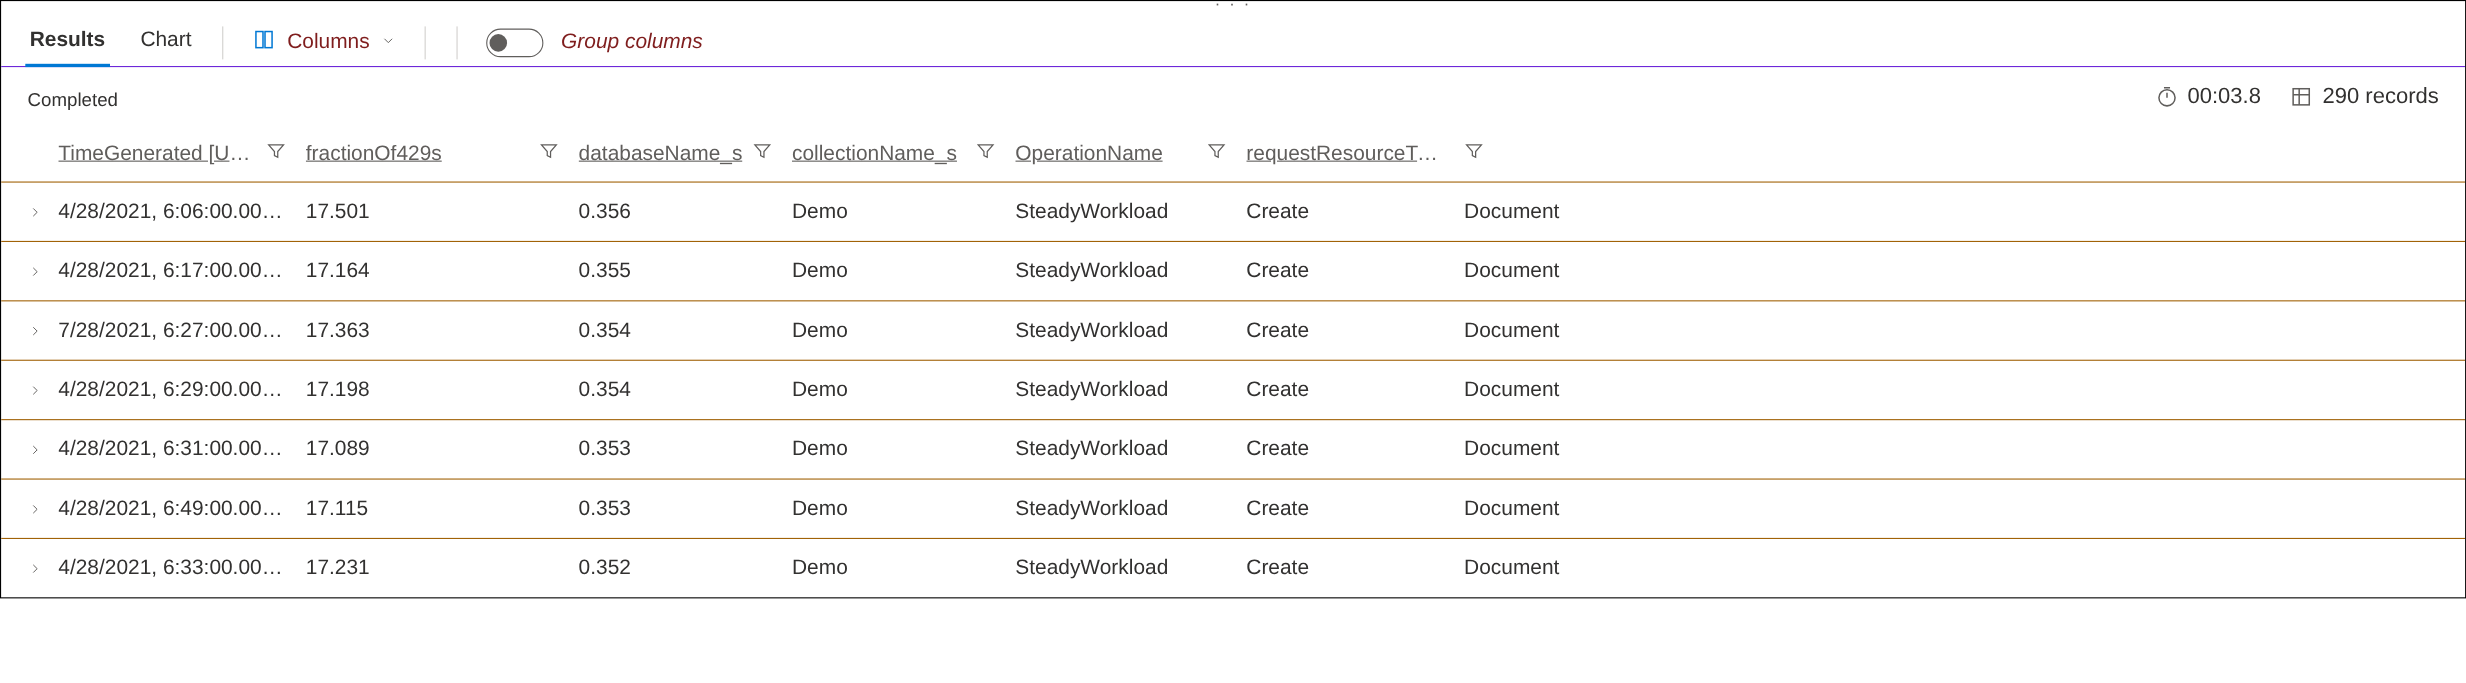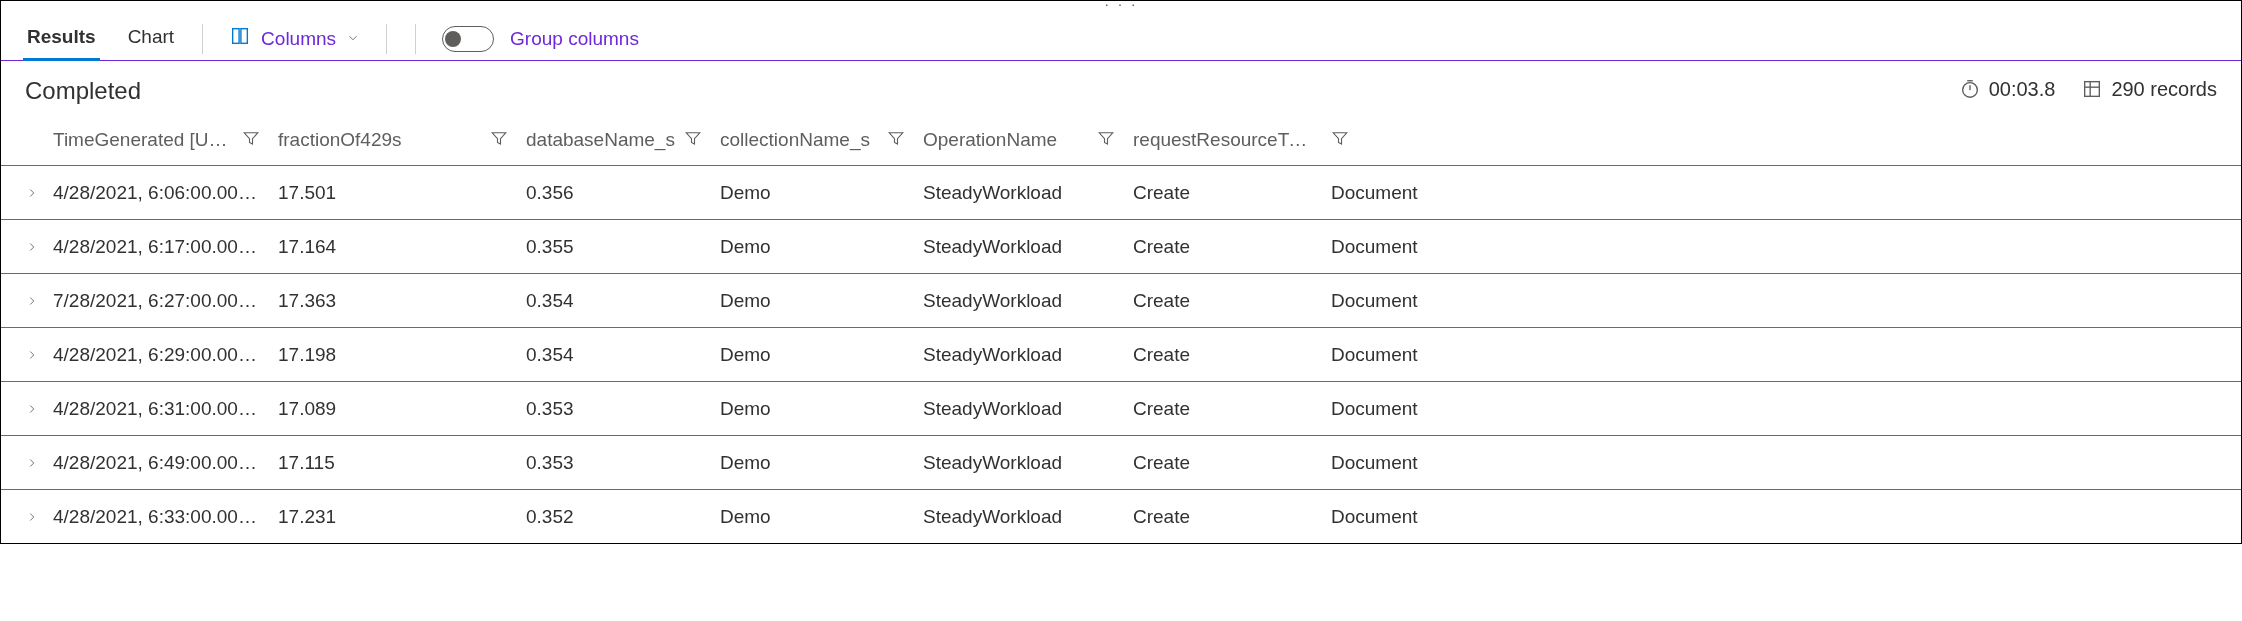--- a/index.html
+++ b/index.html
@@ -58,21 +58,21 @@
       width: 1px;
       height: 30px;
       background: #d2d0ce;
       margin: 0 2px;
     }
     .tb-control {
       display: flex;
       align-items: center;
       gap: 10px;
       cursor: pointer;
-      color: #6d28d9;
+      color: #7f1d1d;
     }
     .tb-control .icon-blue svg { stroke: #0078d4; }
     .chev {
       width: 14px; height: 14px;
     }
     .switch {
       width: 52px;
       height: 26px;
       border-radius: 13px;
       border: 1.5px solid #605e5c;
@@ -86,21 +86,21 @@
       border-radius: 50%;
       background: #605e5c;
     }
     .status-row {
       display: flex;
       align-items: center;
       justify-content: space-between;
       padding: 16px 24px 10px 24px;
     }
     .status-label {
-      font-size: 24px;
+      font-size: 17px;
       color: #323130;
     }
     .status-right {
       display: flex;
       align-items: center;
       gap: 26px;
       color: #323130;
       font-size: 20px;
     }
     .status-chip {
@@ -114,20 +114,21 @@
     .thead, .trow {
       display: grid;
       grid-template-columns: 42px 225px 248px 194px 203px 210px 198px 200px 18px;
       align-items: center;
       padding: 0 0 0 10px;
     }
     .thead {
       height: 50px;
       color: #605e5c;
       font-size: 19px;
+      text-decoration: underline;
     }
     .col-header {
       display: flex;
       align-items: center;
       justify-content: space-between;
       padding-right: 18px;
       gap: 4px;
       white-space: nowrap;
       cursor: pointer;
     }
@@ -183,21 +184,21 @@
           <polyline points="6 9 12 15 18 9"></polyline>
         </svg>
     </span>
   </div>
 
   <div class="vsep"></div>
 
 
   <div class="vsep"></div>
 
-  <div class="tb-control" style="gap:16px;">
+  <div class="tb-control" style="gap:16px;font-style:italic;">
     <div class="switch">
         <div class="knob"></div>
       </div>
     <span>Group columns</span>
   </div>
 </div>
 
 <div class="status-row">
   <div class="status-label">Completed</div>
   <div class="status-right">

